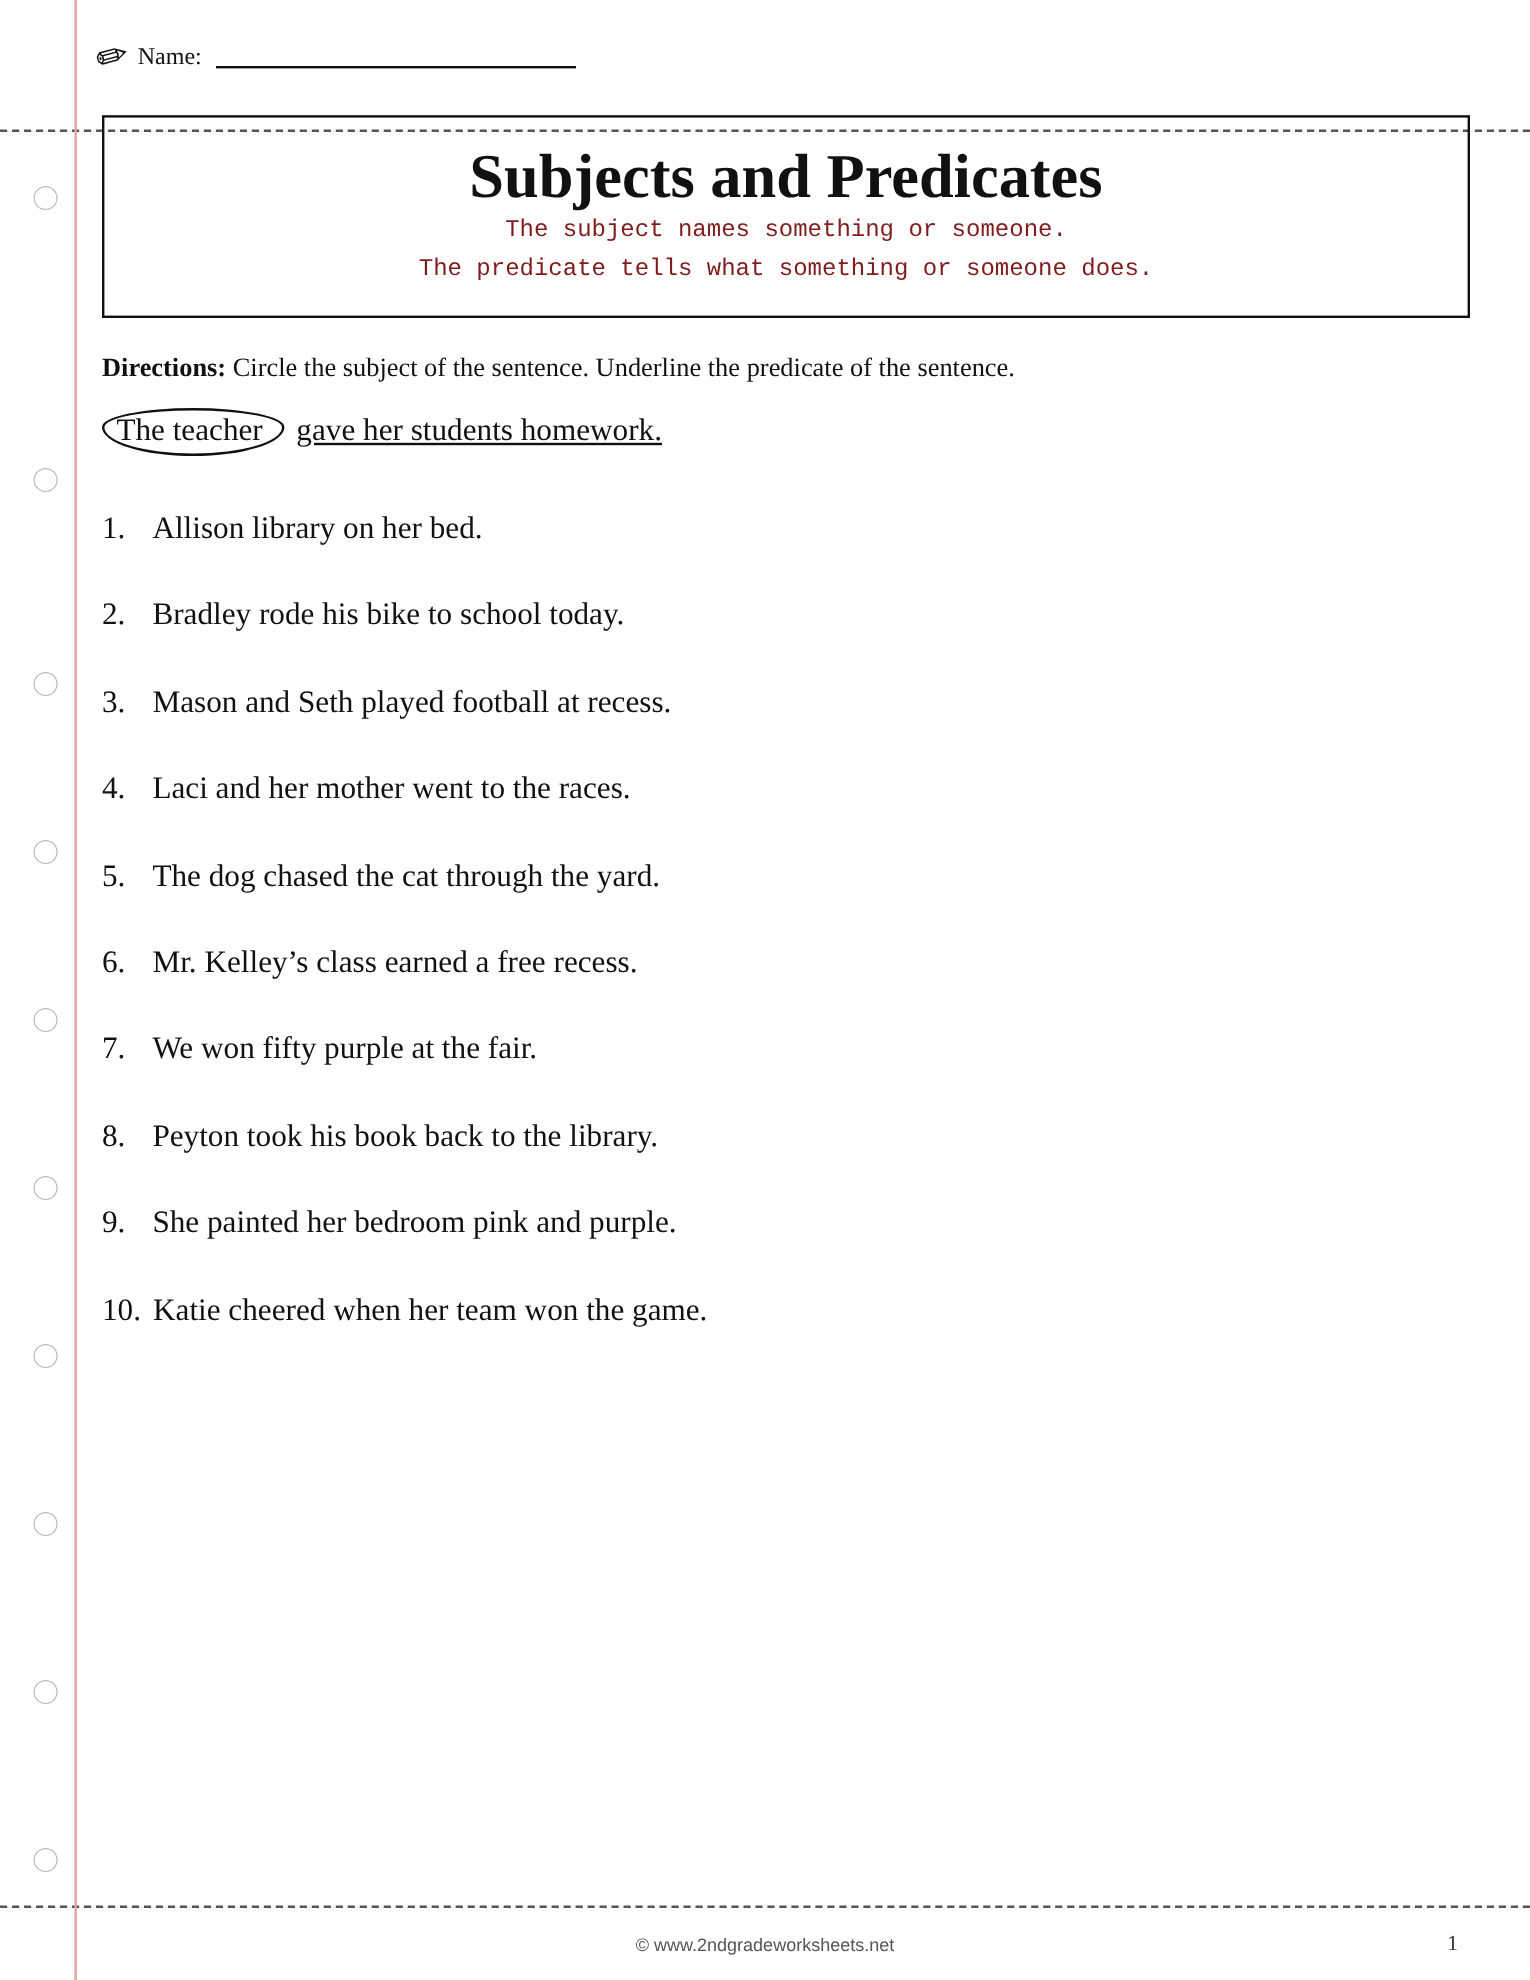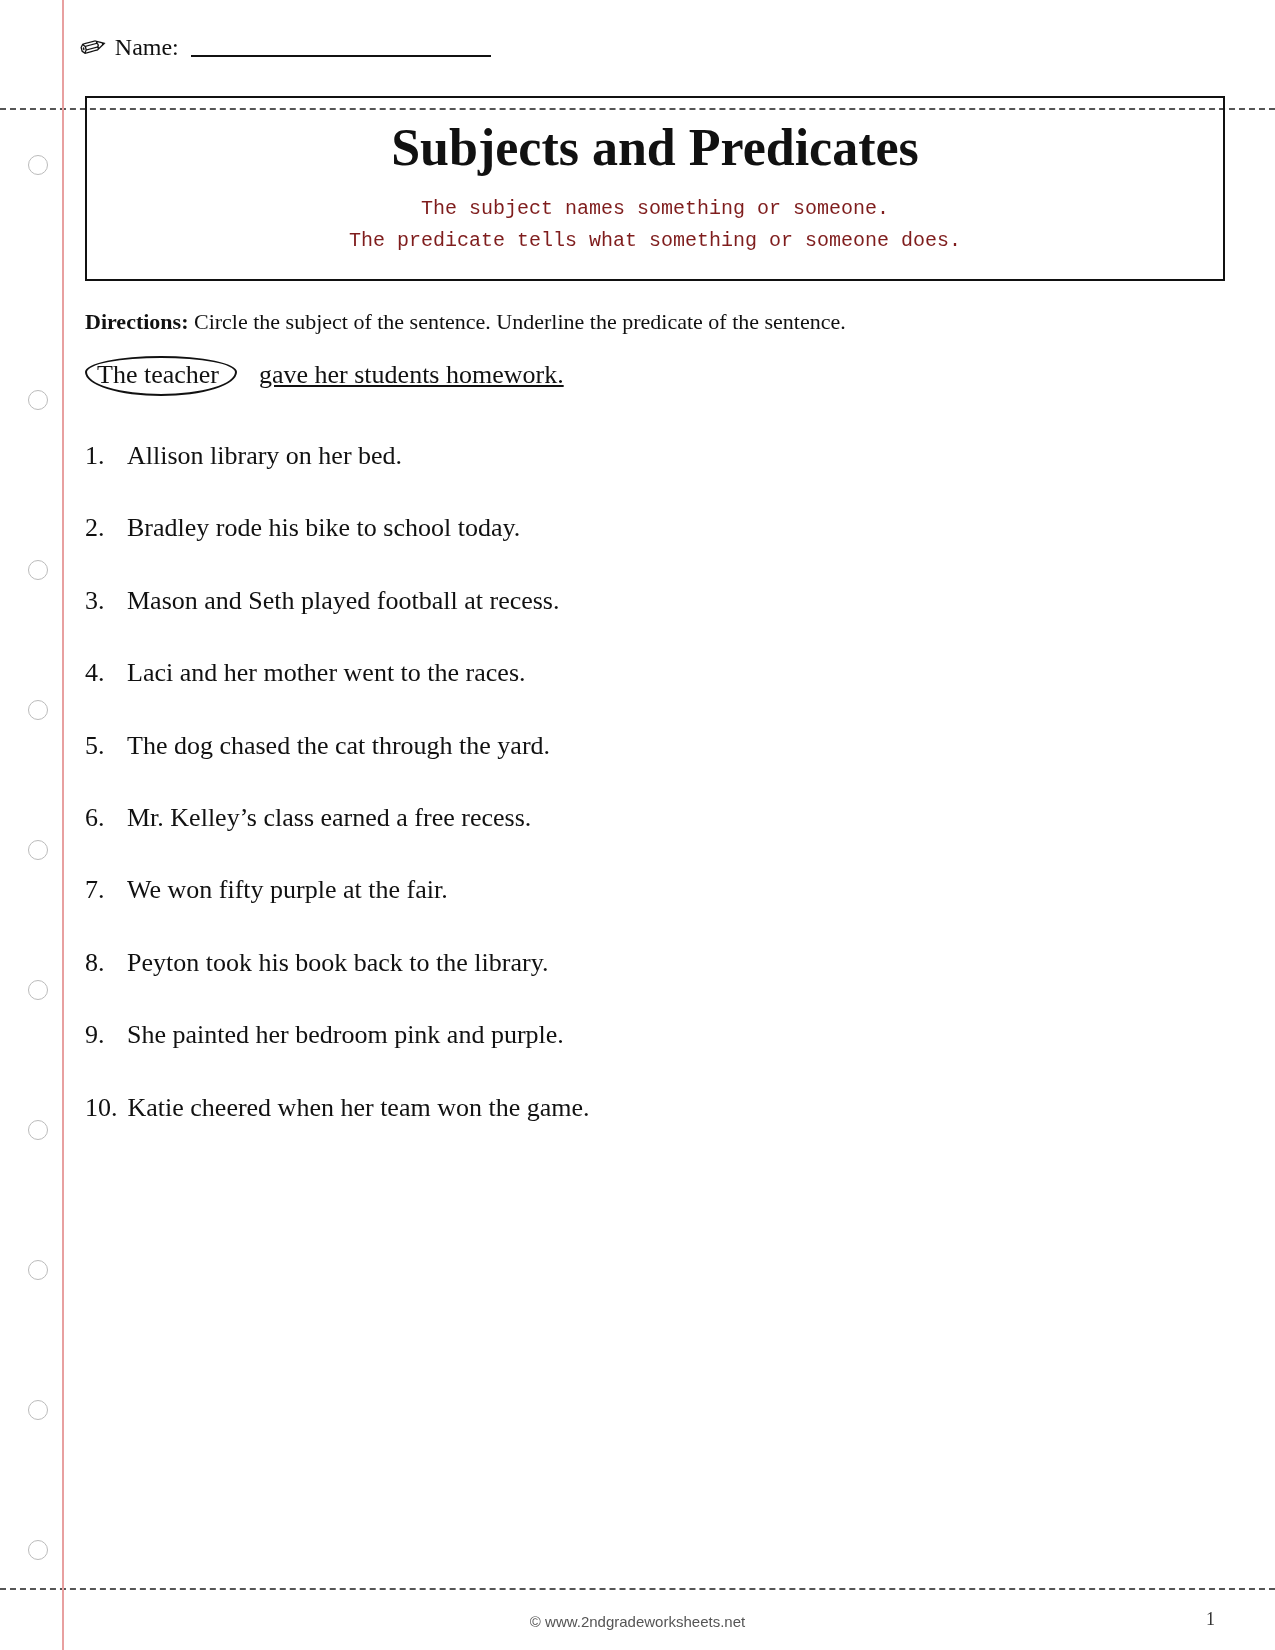--- a/index.html
+++ b/index.html
@@ -66,21 +66,21 @@
       margin-top: 10px;
     }
 
     .pencil-icon {
       font-size: 32px;
       transform: rotate(-15deg);
       display: inline-block;
     }
 
     .name-label {
-      font-size: 24px;
+      font-size: 20px;
       font-family: 'Comic Sans MS', cursive;
       font-weight: normal;
     }
 
     .name-line {
       display: inline-block;
       width: 300px;
       border-bottom: 2px solid #111;
       margin-left: 4px;
     }
@@ -107,21 +107,21 @@
       border: 2px solid #111;
       padding: 20px 30px 22px;
       margin-bottom: 24px;
       text-align: center;
     }
 
     .title-box h1 {
       font-size: 52px;
       font-family: 'Comic Sans MS', cursive;
       font-weight: bold;
-      margin-bottom: 16px;
+      margin-bottom: 0;
     }
 
     .title-box p {
       font-size: 20px;
       font-family: 'Courier New', monospace;
       line-height: 1.6;
       color: #7f1d1d;
     }
 
     
@@ -136,21 +136,21 @@
       font-weight: bold;
     }
 
     
     .example {
       font-size: 26px;
       font-family: 'Comic Sans MS', cursive;
       margin-bottom: 24px;
       display: flex;
       align-items: baseline;
-      gap: 18px;
+      gap: 6px;
     }
 
     .circled-subject {
       display: inline-block;
       border: 2.5px solid #111;
       border-radius: 50% 50% 50% 50% / 40% 40% 60% 60%;
       padding: 2px 16px 4px 10px;
       margin-right: 4px;
       font-size: 26px;
     }

